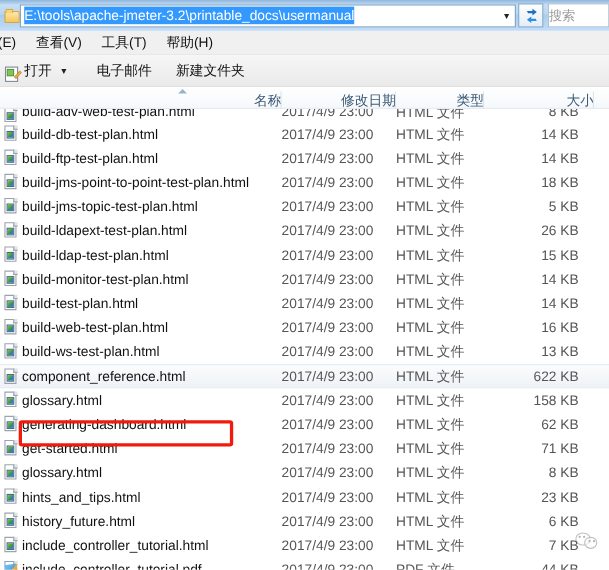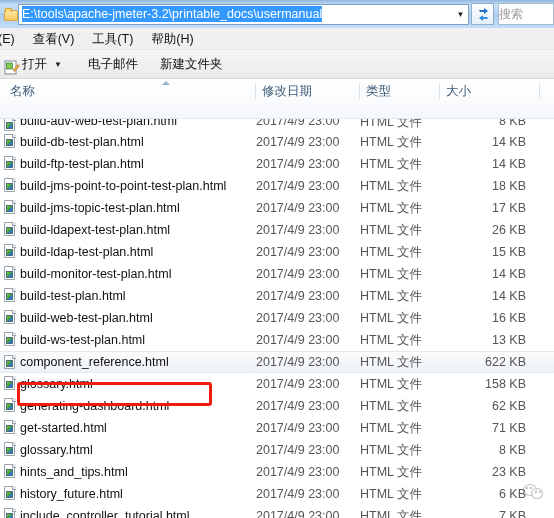--- a/index.html
+++ b/index.html
@@ -196,25 +196,26 @@
   }
   #nav-splitter {
     position: absolute;
     left: 0; top: 0; bottom: 0;
     width: 3px;
     background: #ffffff;
     border-right: 1px solid #e2e2e2;
   }
 
   #col-headers {
-    height: 40px;
+    height: 20px;
     background: linear-gradient(to bottom, #ffffff, #f5f8fb);
     border-bottom: 1px solid #dfe7ef;
     position: relative;
     box-sizing: border-box;
+    text-align: right;
   }
   .col-head {
     position: absolute;
     top: 0;
     height: 24px;
     line-height: 24px;
     font-size: 12.5px;
     color: #3b5a76;
     padding-left: 6px;
     box-sizing: border-box;
@@ -527,21 +528,21 @@
         </div>
         <div class="row">
           <span class="ficon html">
             <span class="page"></span>
             <span class="fold"></span>
             <span class="glyph"></span>
           </span>
           <span class="cell-name">build-jms-topic-test-plan.html</span>
           <span class="cell-date">2017/4/9 23:00</span>
           <span class="cell-type">HTML 文件</span>
-          <span class="cell-size">17 KB</span>
+          <span class="cell-size">5 KB</span>
         </div>
         <div class="row">
           <span class="ficon html">
             <span class="page"></span>
             <span class="fold"></span>
             <span class="glyph"></span>
           </span>
           <span class="cell-name">build-ldapext-test-plan.html</span>
           <span class="cell-date">2017/4/9 23:00</span>
           <span class="cell-type">HTML 文件</span>

